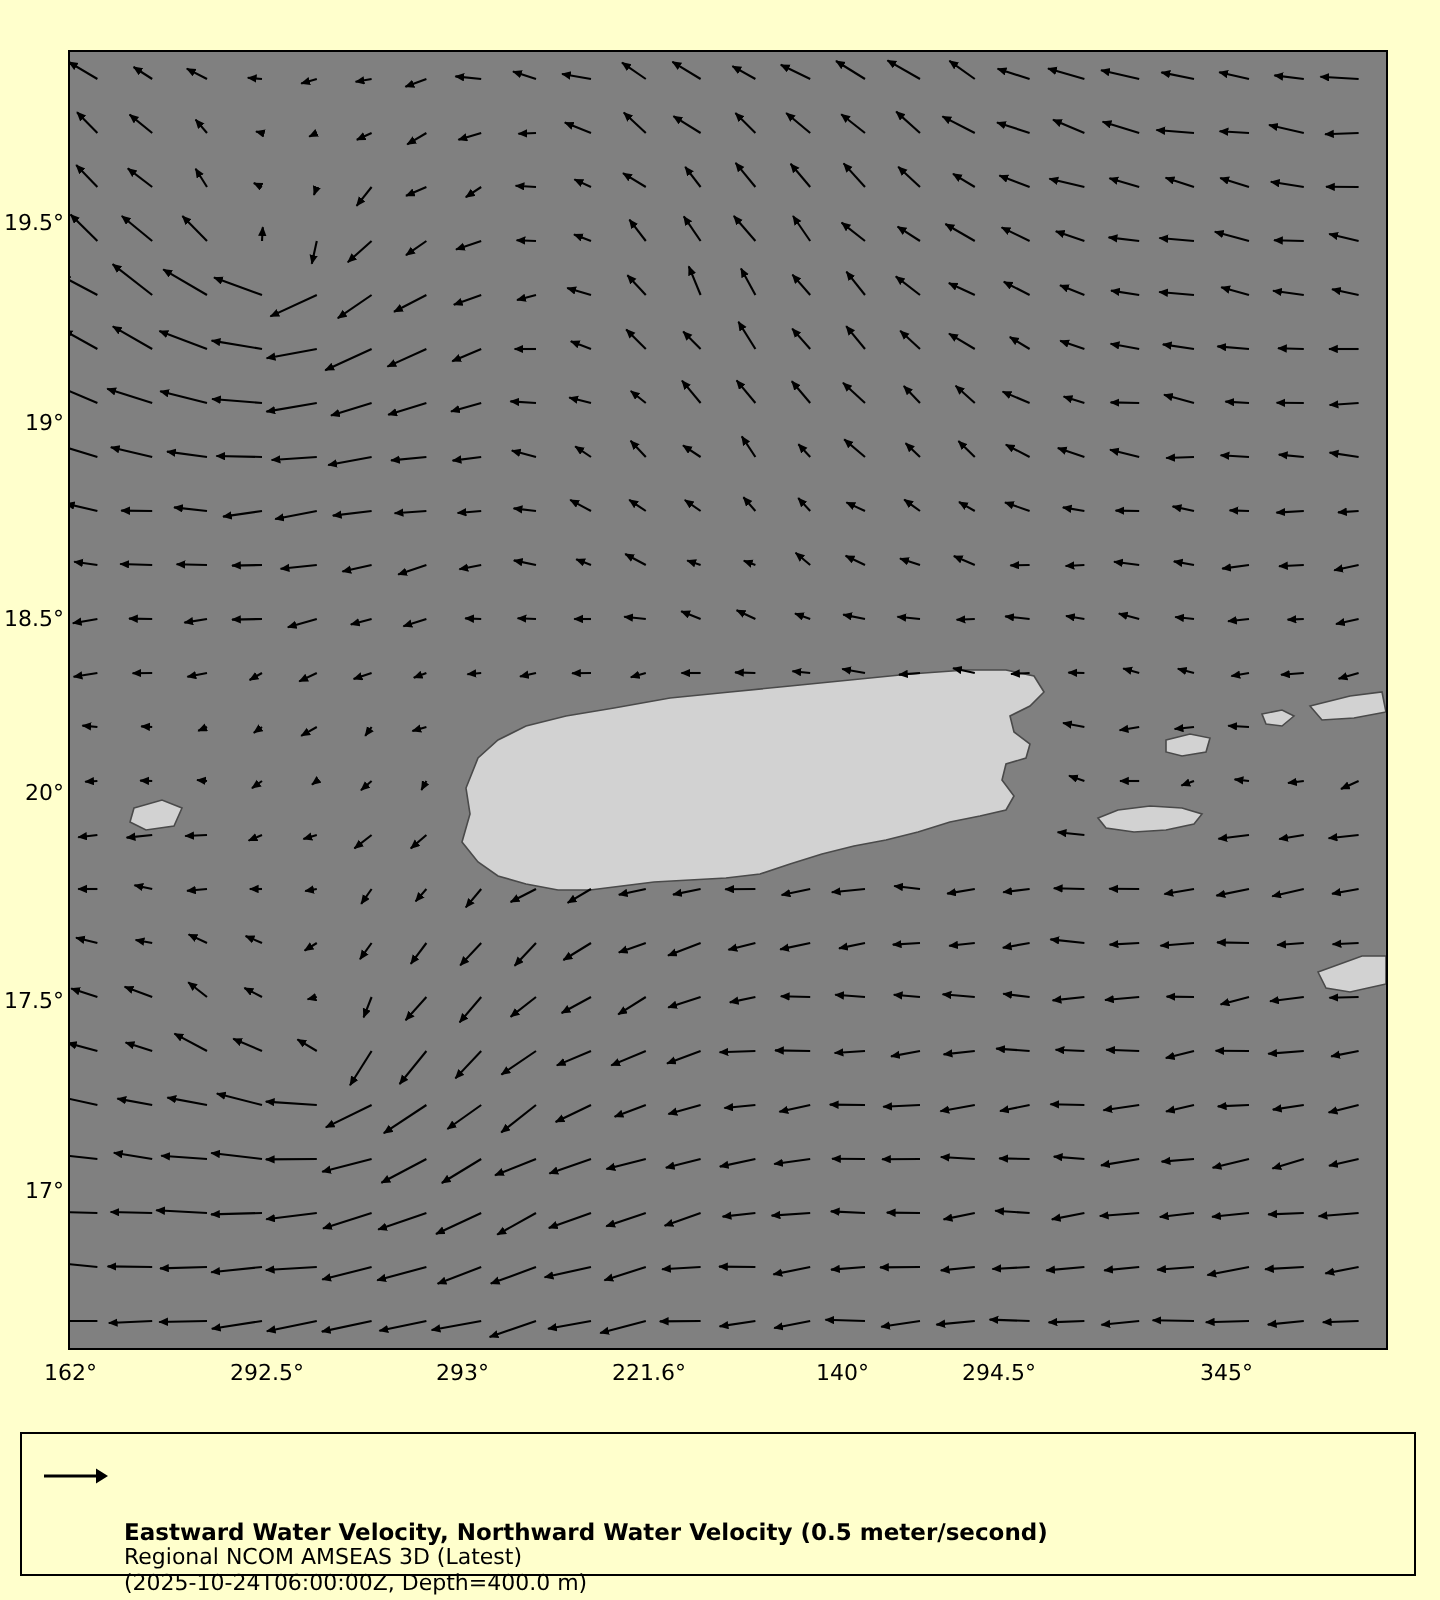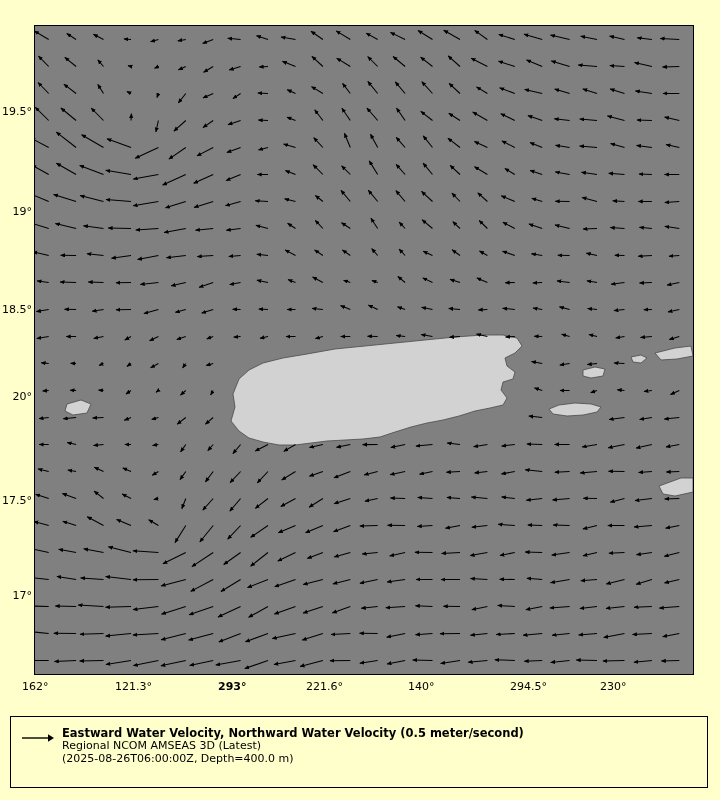--- a/index.html
+++ b/index.html
@@ -40,21 +40,21 @@
     position:absolute;left:0;top:0;width:698px;height:72px;
     border:1px solid #000;
     box-sizing:border-box;
     background:#ffffcc;
   }
   #legend-arrow{position:absolute;left:12px;top:16px;}
   #legend-text{
     position:absolute;left:52px;top:10px;width:630px;
     color:#000;
   }
-  #legend-title{font-size:11.5px;font-weight:bold;line-height:14px;}
+  #legend-title{font-size:11.5px;font-weight:bold;line-height:14px;margin-top:33px;}
   .legend-sub{font-size:11px;line-height:12.5px;}
 </style>
 </head>
 <body>
 
 <div id="plot-wrap">
   <div id="plot-area">
     <svg id="land-svg" width="658" height="648">
 
       <polygon fill="#d2d2d2" stroke="#4a4a4a" stroke-width="0.8" points="196,395 200,381 198,368 204,353 214,344 228,337 248,332 272,328 300,323 330,320 360,317 390,314 420,311 448,309 468,309 482,312 487,320 480,327 470,332 472,340 480,346 478,353 468,356 466,364 472,372 468,379 455,382 440,385 424,390 408,394 392,397 376,401 360,406 345,411 328,413 310,414 292,415 276,417 260,419 244,419 228,416 214,412 204,405"></polygon>
@@ -615,39 +615,39 @@
           <line x1="534.6" y1="634.5" x2="515.7" y2="636.4" marker-end="url(#ah)"></line>
           <line x1="562.0" y1="634.5" x2="541.3" y2="634.1" marker-end="url(#ah)"></line>
           <line x1="589.5" y1="634.5" x2="567.9" y2="635.1" marker-end="url(#ah)"></line>
           <line x1="616.9" y1="634.5" x2="598.9" y2="636.3" marker-end="url(#ah)"></line>
           <line x1="644.3" y1="634.5" x2="626.4" y2="635.1" marker-end="url(#ah)"></line>
         </g>
     </svg>
   </div>
 
   <div class="tick-label" style="left:-12px;top:655px;">162°</div>
-  <div class="tick-label" style="left:81px;top:655px;">121.3°</div>
-  <div class="tick-label" style="left:184px;top:655px;font-weight:bold;">293°</div>
+  <div class="tick-label" style="left:81px;top:655px;">292.5°</div>
+  <div class="tick-label" style="left:184px;top:655px;">293°</div>
   <div class="tick-label" style="left:272px;top:655px;">221.6°</div>
   <div class="tick-label" style="left:374px;top:655px;">140°</div>
-  <div class="tick-label" style="left:476px;top:655px;text-align:right;">294.5°</div>
-  <div class="tick-label" style="left:566px;top:655px;">230°</div>
+  <div class="tick-label" style="left:447px;top:655px;text-align:right;">294.5°</div>
+  <div class="tick-label" style="left:566px;top:655px;">345°</div>
 
   <div class="tick-label ytick" style="left:-30px;top:564px;width:28px;">17°</div>
   <div class="tick-label ytick" style="left:-40px;top:469px;width:38px;">17.5°</div>
   <div class="tick-label ytick" style="left:-30px;top:365px;width:28px;">20°</div>
   <div class="tick-label ytick" style="left:-40px;top:278px;width:38px;">18.5°</div>
   <div class="tick-label ytick" style="left:-30px;top:180px;width:28px;">19°</div>
   <div class="tick-label ytick" style="left:-40px;top:80px;width:38px;">19.5°</div>
 </div>
 
 <div id="legend">
   <div id="legend-box"></div>
   <svg id="legend-arrow" width="32" height="12">
     <line x1="0" y1="6" x2="26" y2="6" stroke="#000" stroke-width="1.4"></line>
     <path d="M26,2.2 L32,6 L26,9.8 z" fill="#000"></path>
   </svg>
   <div id="legend-text">
     <div id="legend-title">Eastward Water Velocity, Northward Water Velocity (0.5 meter/second)</div>
     <div class="legend-sub">Regional NCOM AMSEAS 3D (Latest)</div>
-    <div class="legend-sub">(2025-08-26T06:00:00Z, Depth=400.0 m)</div>
+    <div class="legend-sub">(2025-10-24T06:00:00Z, Depth=400.0 m)</div>
   </div>
 </div>
 
 </body></html>

